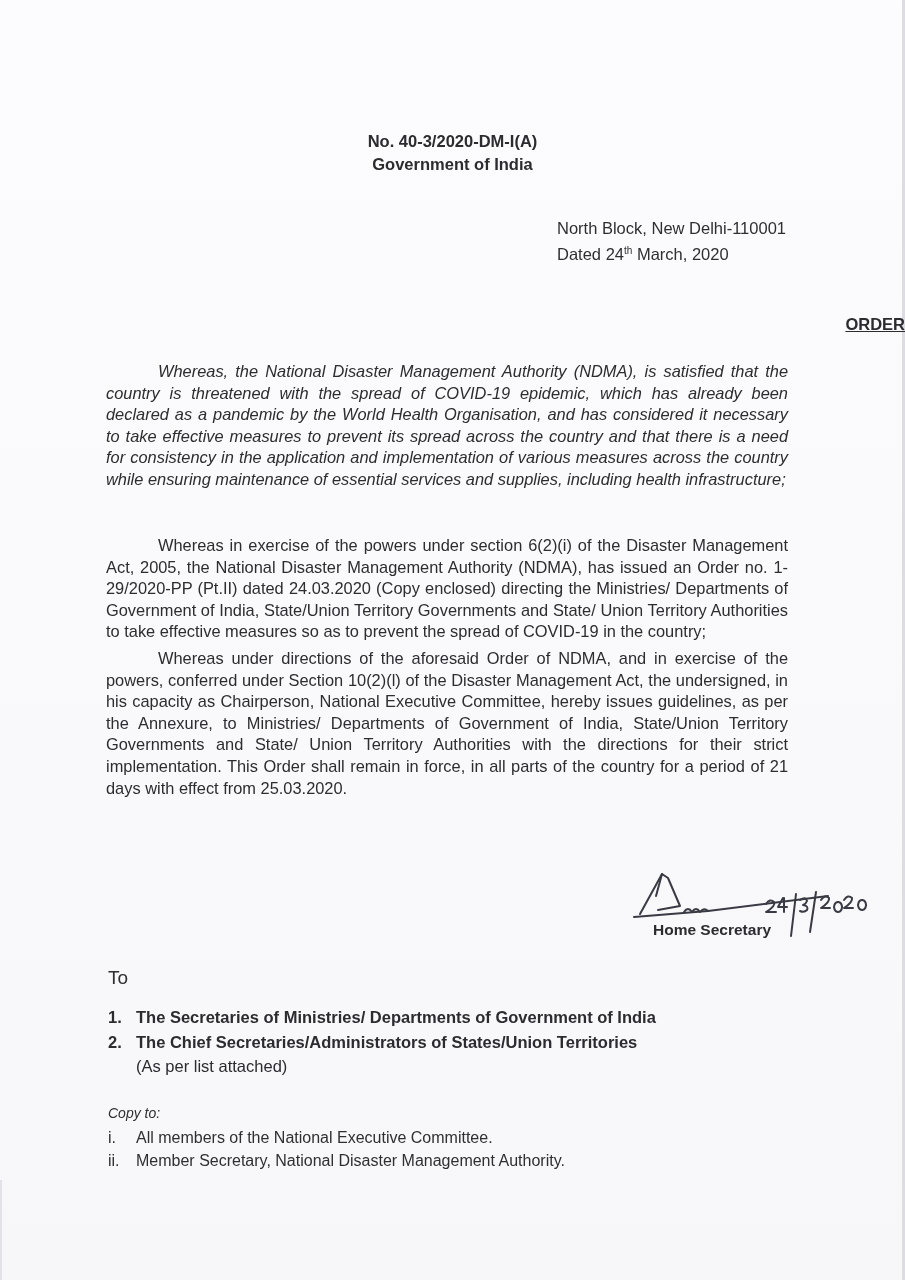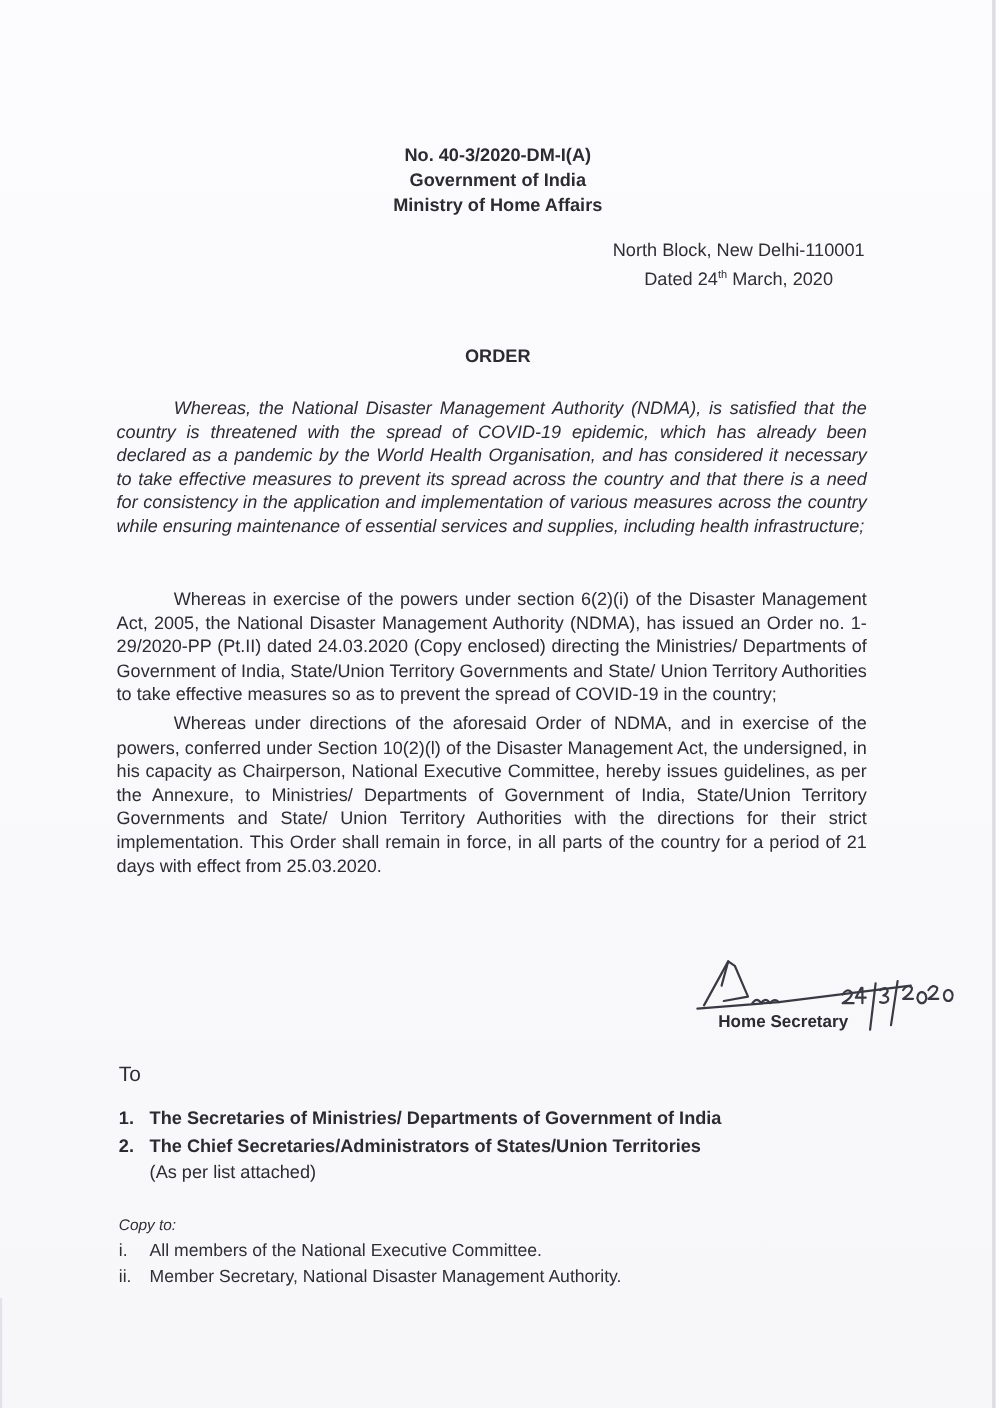--- a/index.html
+++ b/index.html
@@ -41,38 +41,39 @@
       font-weight: bold;
       font-size: 16.5px;
       line-height: 23px;
       color: #2b2b30;
     }
     .header div { white-space: nowrap; }
     .address {
       position: absolute;
       right: 119px;
       top: 215px;
-      text-align: center;
+      text-align: left;
       font-size: 16.5px;
       line-height: 26px;
       color: #2f2f33;
     }
     .address sup {
       font-size: 10px;
       line-height: 0;
       vertical-align: 6px;
     }
     .order-title {
       position: absolute;
       left: 0; top: 315px;
       width: 905px;
-      text-align: center;
-      font-weight: bold;
-      font-size: 16.5px;
-      color: #2b2b30;
+      text-align: right;
+      font-weight: bold;
+      font-size: 16.5px;
+      color: #2b2b30;
+      text-decoration: underline;
     }
     .para {
       position: absolute;
       left: 106px;
       width: 682px;
       font-size: 16.4px;
       line-height: 21.6px;
       text-align: justify;
       text-indent: 52px;
       color: #2c2c31;
@@ -159,21 +160,20 @@
 </head>
 <body>
 
 <div class="page">
   <div class="edge-right"></div>
   <div class="edge-left-bottom"></div>
 
   <div class="header">
     <div>No. 40-3/2020-DM-I(A)</div>
     <div>Government of India</div>
-    <div>Ministry of Home Affairs</div>
   </div>
 
   <div class="address">
     <div>North Block, New Delhi-110001</div>
     <div><span>Dated 24</span><sup>th</sup><span> March, 2020</span></div>
   </div>
 
   <div class="order-title">ORDER</div>
 
   <p class="para p1" style="margin:0">Whereas, the National Disaster Management Authority (NDMA), is satisfied that the country is threatened with the spread of COVID-19 epidemic, which has already been declared as a pandemic by the World Health Organisation, and has considered it necessary to take effective measures to prevent its spread across the country and that there is a need for consistency in the application and implementation of various measures across the country while ensuring maintenance of essential services and supplies, including health infrastructure;</p>

